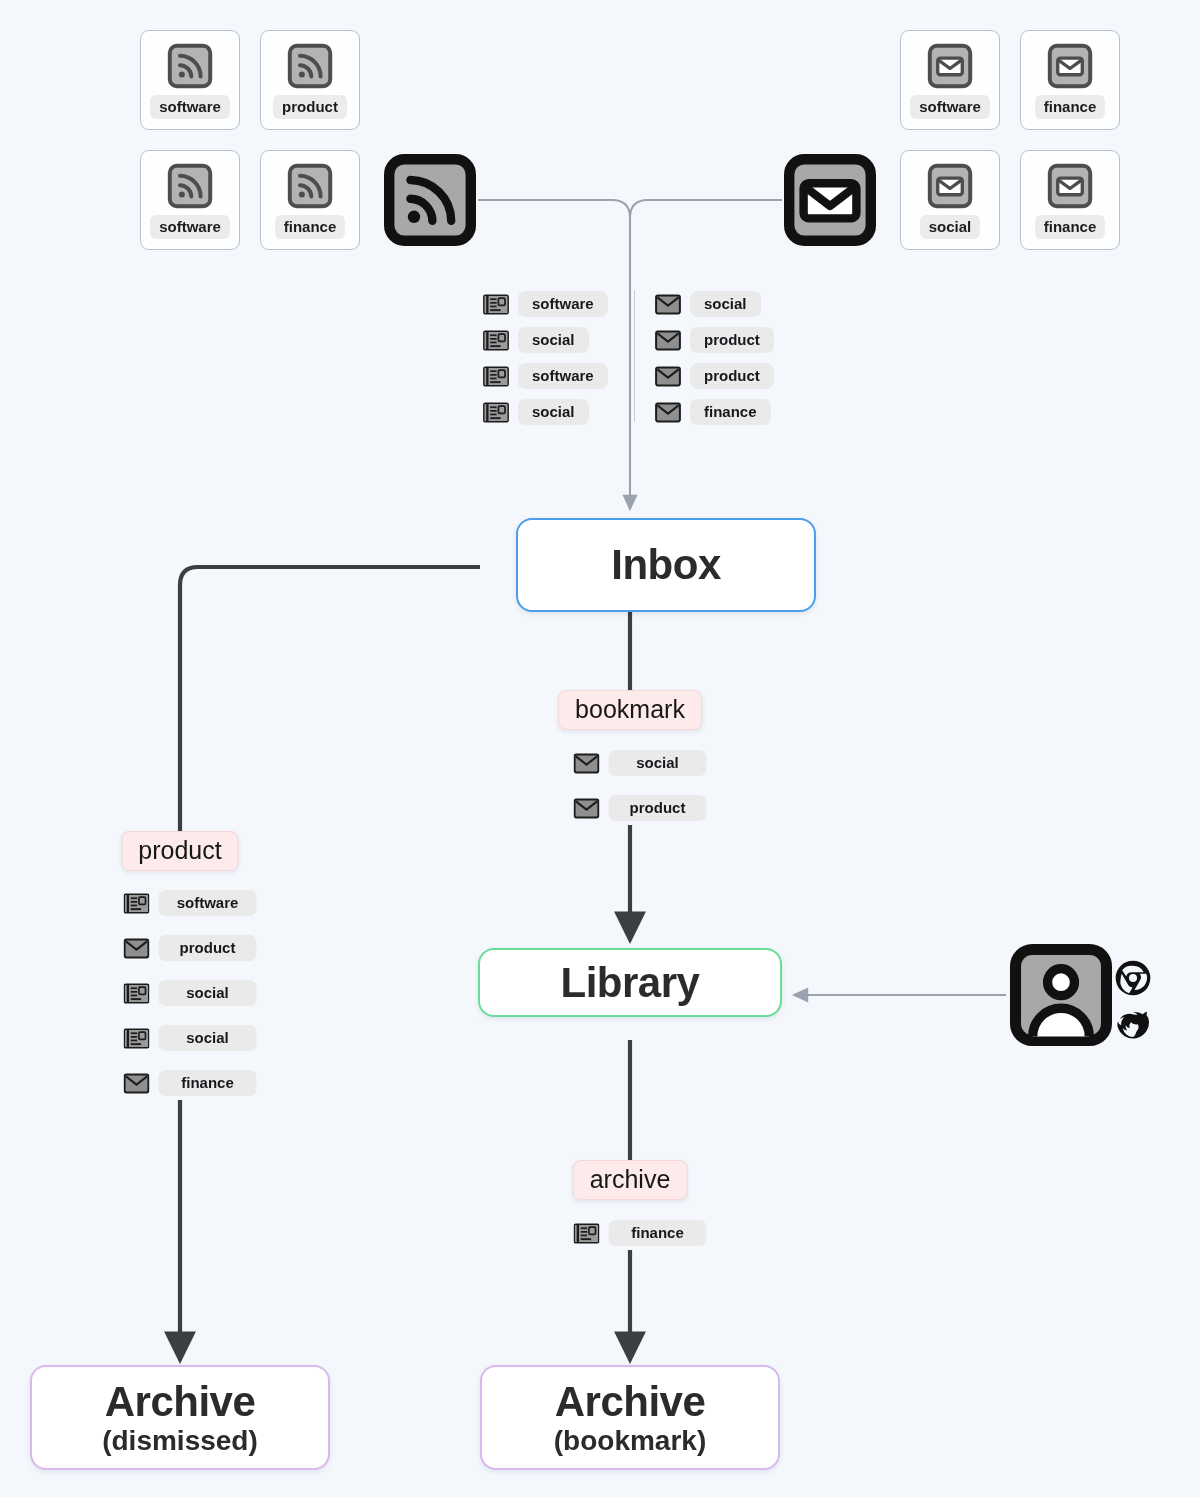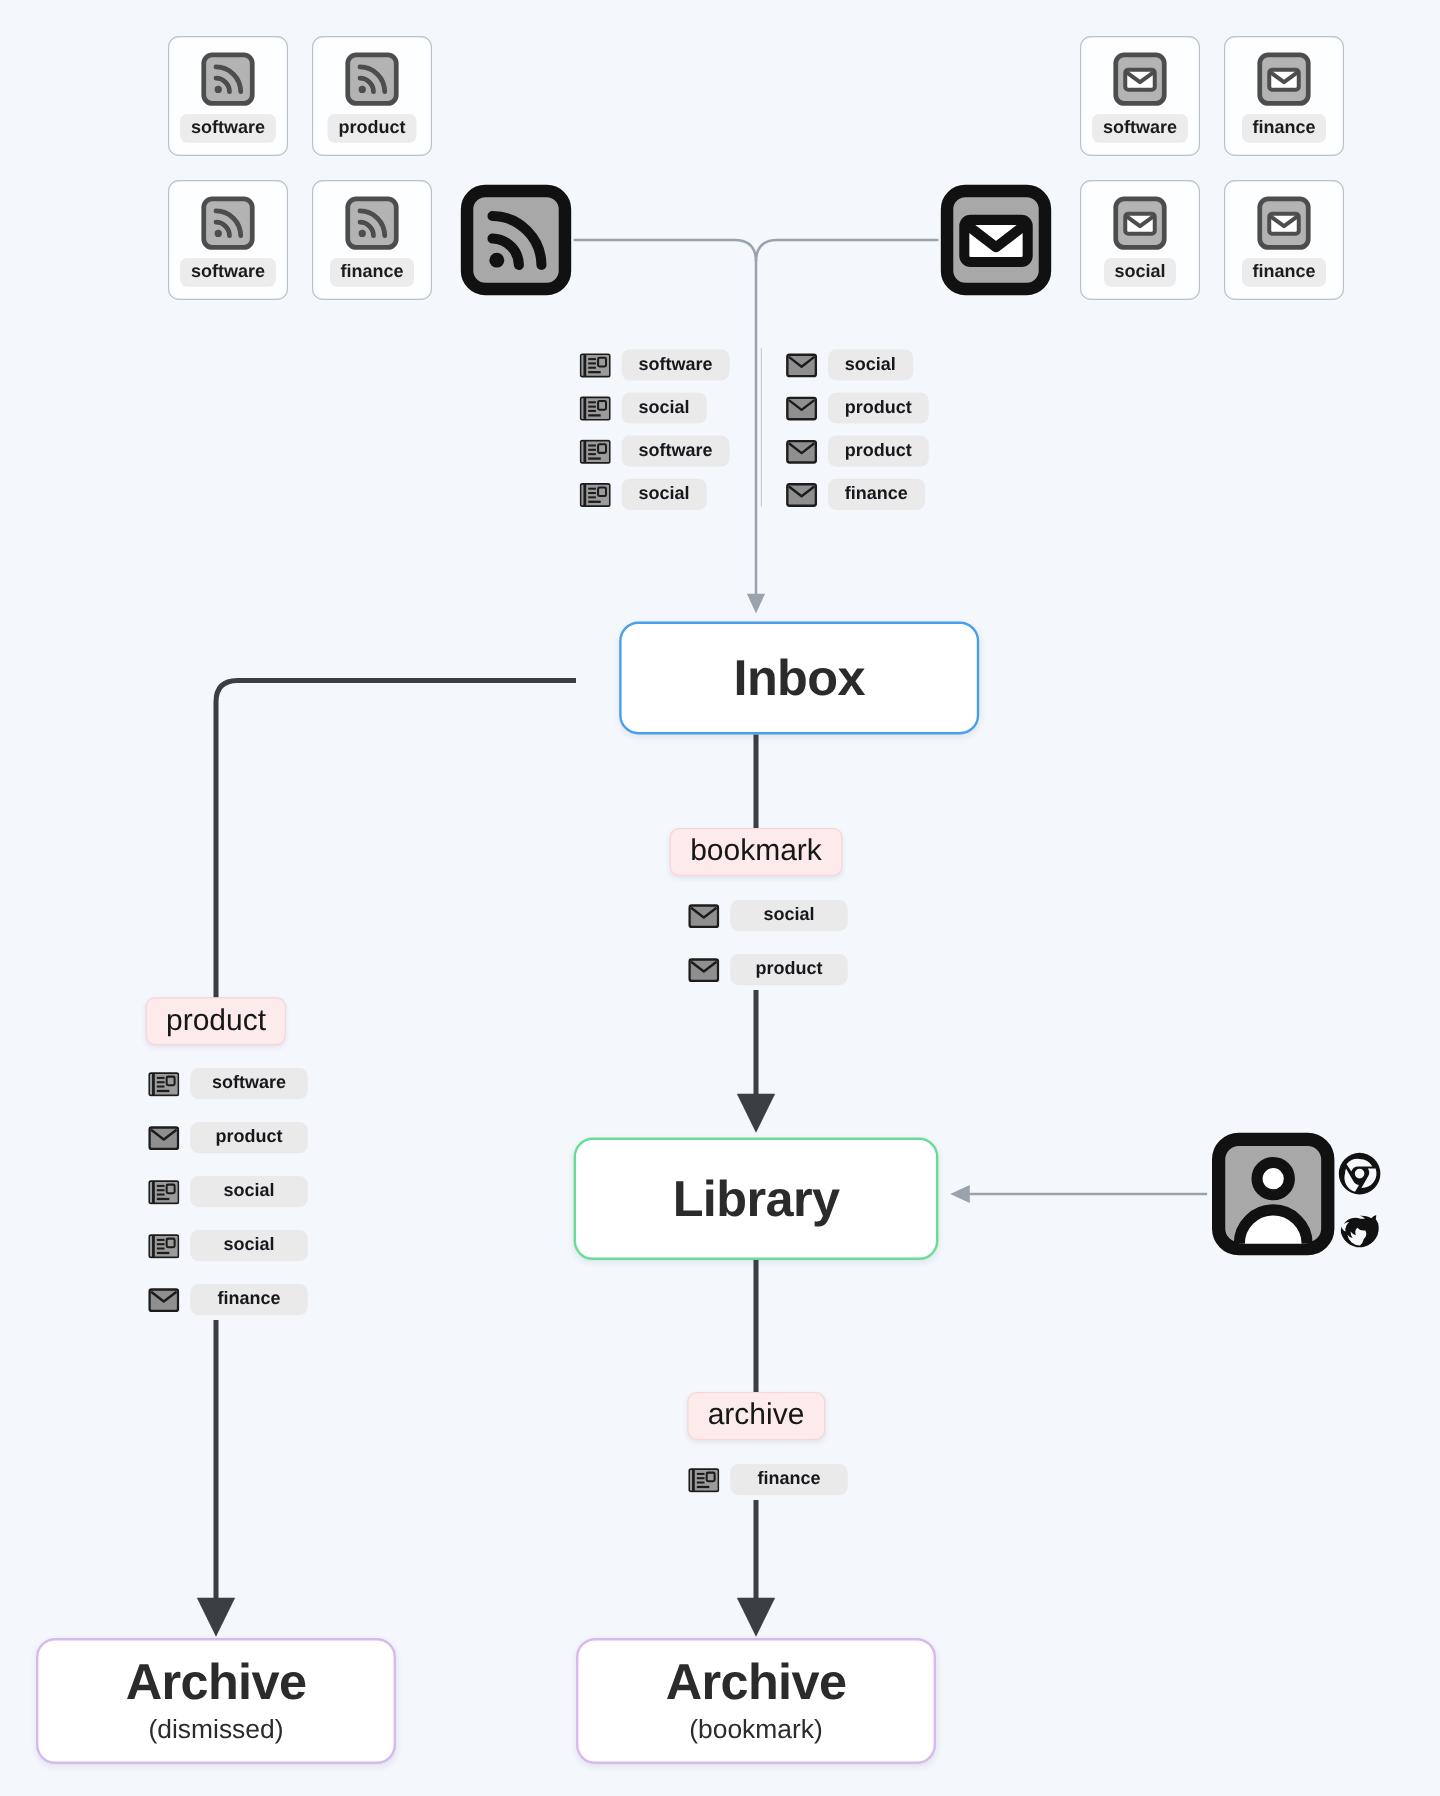--- a/index.html
+++ b/index.html
@@ -61,21 +61,21 @@
     position:absolute;
     background:#ffffff;
     border-radius:16px;
     box-sizing:border-box;
     display:flex;flex-direction:column;
     align-items:center;justify-content:center;
     box-shadow:0 2px 5px rgba(40,60,90,.10);
     color:#2b2b2b;
   }
   .node .t1{font-size:42px;font-weight:bold;line-height:46px;letter-spacing:-.5px;}
-  .node .t2{font-size:22px;font-weight:normal;line-height:31px;}
+  .node .t2{font-size:28px;font-weight:bold;line-height:31px;}
   .node.inbox{border:2px solid #4a9eea;}
   .node.library{border:2px solid #69dd95;}
   .node.archive{border:2px solid #d9b8ee;}
 
   
   .elabel{
     position:absolute;
     transform:translateX(-50%);
     background:#fdeaea;
     border:1px solid #f6d6d6;
@@ -387,21 +387,21 @@
   </div>
 
   <div class="chip ctr" style="left:640px;top:795px;">
     <svg class="ic" viewBox="0 0 26 21">
       <rect x="1.1" y="1.6" width="23.8" height="17.8" rx="1.8" fill="#8f8f8f" stroke="#1c1c1c" stroke-width="2"></rect>
       <path d="M2.4 3.4 L13 11.6 L23.6 3.4" fill="none" stroke="#1c1c1c" stroke-width="2" stroke-linejoin="round"></path>
     </svg>
     <span class="lab">product</span>
   </div>
 
-  <div class="node library" style="left:478px;top:948px;width:304px;height:102px;">
+  <div class="node library" style="left:478px;top:948px;width:304px;height:69px;">
     <span class="t1">Library</span>
   </div>
 
   <div style="position:absolute;left:1008px;top:942px;width:106px;height:106px;">
     <svg width="106" height="106" viewBox="0 0 24 24">
       <rect x="1.7" y="1.7" width="20.6" height="20.6" rx="3.8" fill="#a8a8a8" stroke="#111111" stroke-width="2.5"></rect>
       <circle cx="12" cy="9.1" r="3.05" fill="#ffffff" stroke="#111111" stroke-width="2.1"></circle>
       <path d="M5.6 21.4a6.4 6.4 0 0 1 12.8 0" fill="#ffffff" stroke="#111111" stroke-width="2.1" stroke-linejoin="round"></path>
     </svg>
   </div>

